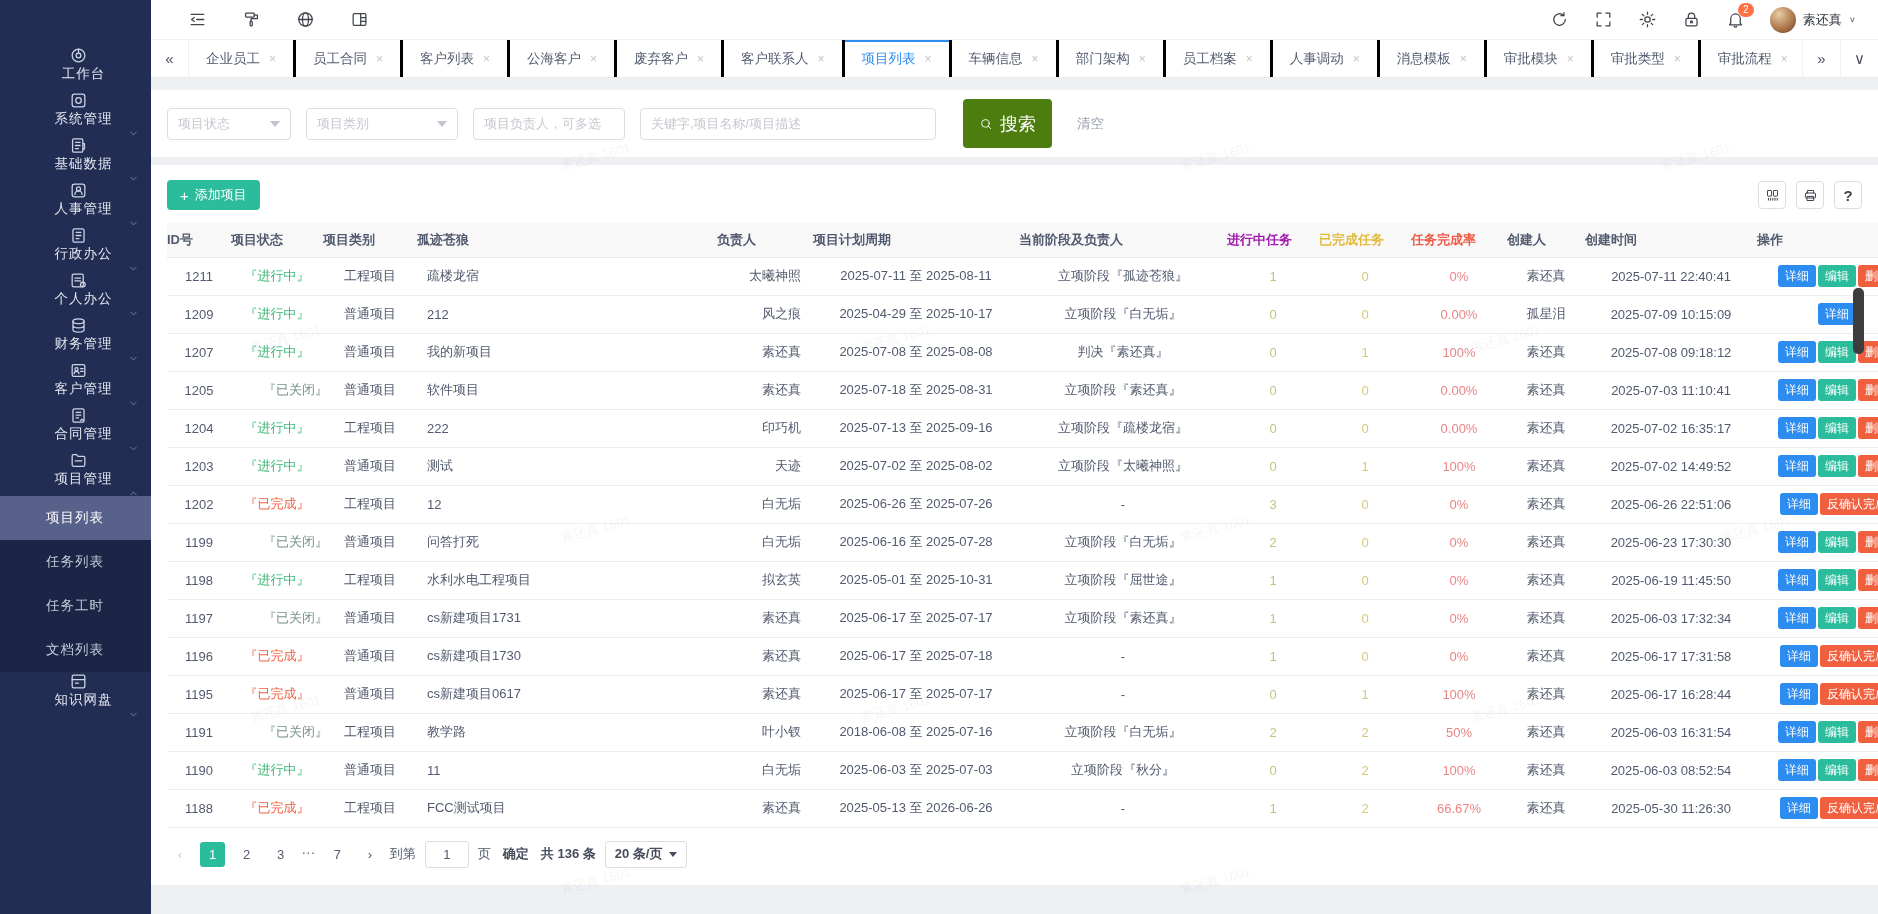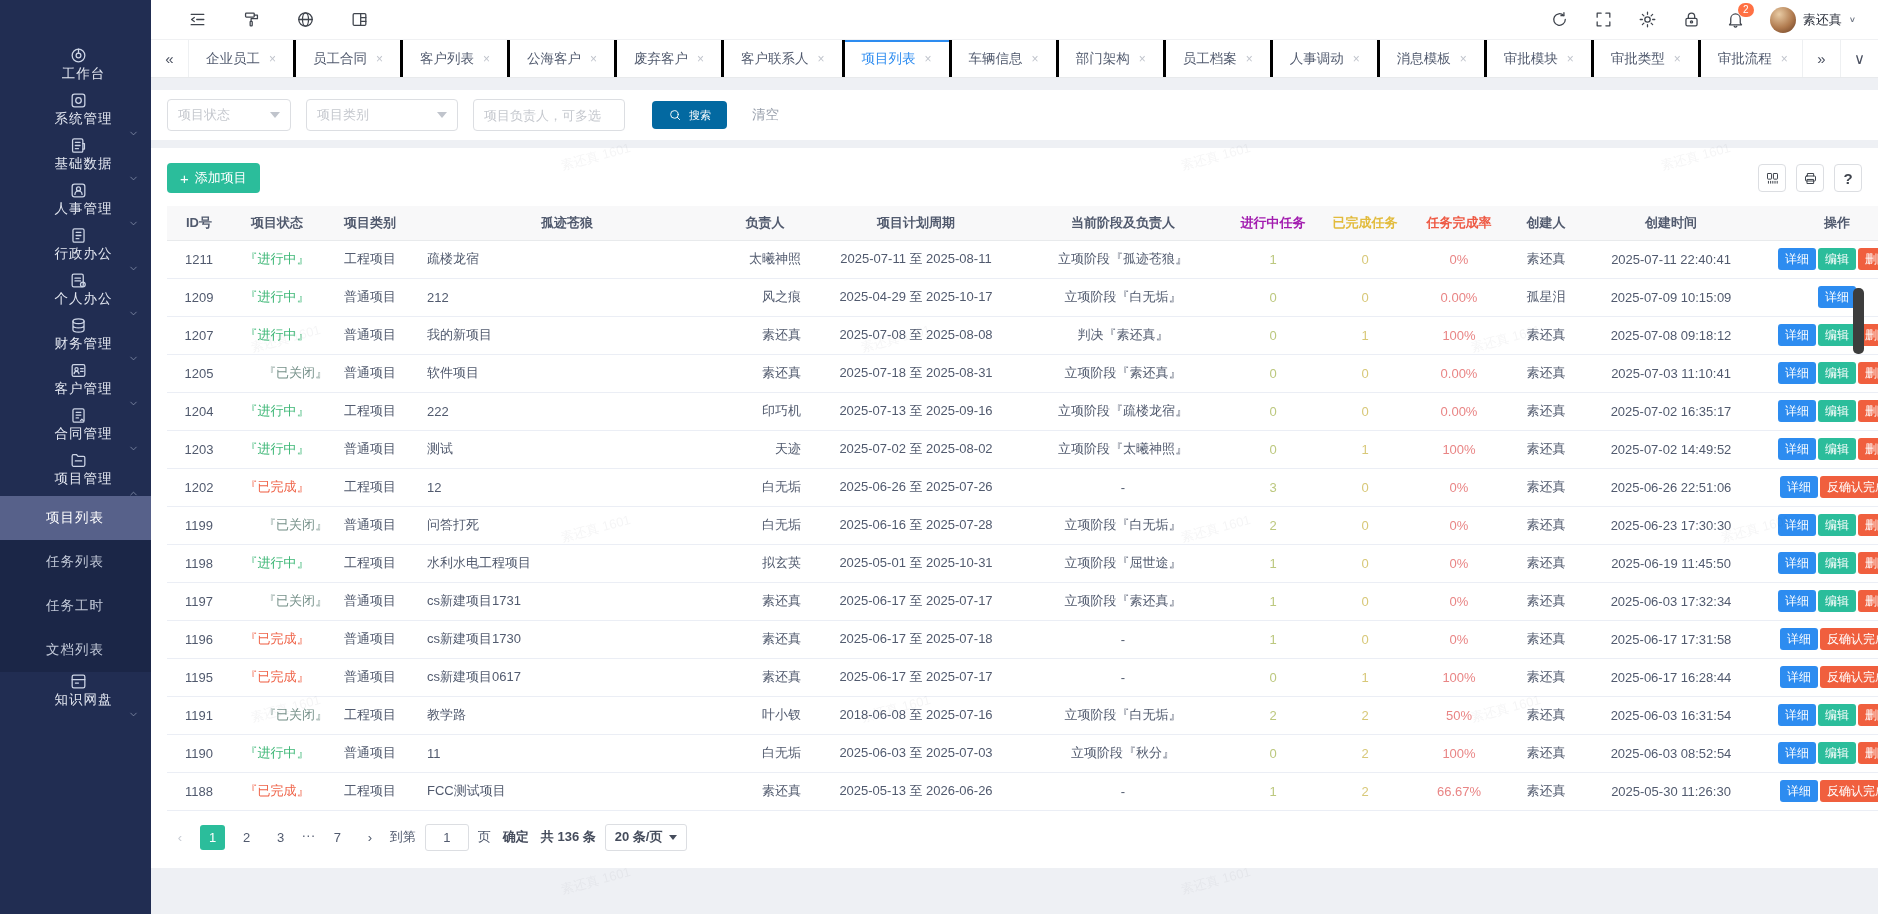--- a/index.html
+++ b/index.html
@@ -53,35 +53,35 @@
 
   .filter-card { background:#fff; padding:9px 16px; display:flex; align-items:center; gap:15px; margin-bottom:8px; flex:0 0 auto; }
   .f-select { height:32px; border:1px solid #dcdee2; border-radius:4px; display:flex; align-items:center; padding:0 10px; color:#c5c8ce; font-size:13px; background:#fff; cursor:pointer; }
   .f-select .caret { margin-left:auto; width:0; height:0; border-left:5px solid transparent; border-right:5px solid transparent; border-top:6px solid #c0c4cc; }
   .f-sel-status { width:124px; }
   .f-sel-category { width:152px; }
   .f-input { height:32px; border:1px solid #dcdee2; border-radius:4px; padding:0 10px; font-size:13px; color:#515a6e; outline:none; font-family:inherit; }
   .f-input::placeholder { color:#c5c8ce; }
   .f-in-owner { width:152px; }
   .f-in-keyword { width:296px; }
-  .btn-search { height:28px; padding:0 16px; background:#0369a1; border:none; border-radius:4px; color:#fff; font-size:11px; display:flex; align-items:center; gap:7px; cursor:pointer; font-family:inherit; margin-left:12px; }
+  .btn-search { height:49px; padding:0 16px; background:#4d7c0f; border:none; border-radius:4px; color:#fff; font-size:18px; display:flex; align-items:center; gap:7px; cursor:pointer; font-family:inherit; margin-left:12px; }
   .btn-search svg { width:14px; height:14px; }
   .link-clear { font-size:13.5px; color:#9aa1ad; cursor:pointer; margin-left:10px; }
 
   .table-card { background:#fff; padding:15px 16px 0; flex:0 0 auto; }
   .toolbar { display:flex; align-items:center; margin-bottom:13px; }
   .btn-add { height:30px; padding:0 13px; background:#2bbd9b; color:#fff; border:none; border-radius:4px; font-size:13px; display:flex; align-items:center; gap:6px; cursor:pointer; font-family:inherit; }
   .btn-add .plus { font-size:15px; line-height:1; }
   .tool-icons { margin-left:auto; display:flex; gap:10px; }
   .tool-btn { width:28px; height:28px; border:1px solid #dcdee2; border-radius:4px; background:#fff; display:flex; align-items:center; justify-content:center; color:#3f444d; cursor:pointer; }
   .tool-btn svg { width:15px; height:15px; }
   .tool-btn .q { font-size:15px; font-weight:bold; color:#3f444d; }
 
   table { width:100%; border-collapse:collapse; table-layout:fixed; }
-  thead th { height:34px; background:#f8f8f9; font-size:13px; font-weight:bold; color:#515a6e; border-bottom:1px solid #e8eaec; text-align:center; white-space:nowrap; overflow:hidden; }
+  thead th { height:34px; background:#f8f8f9; font-size:13px; font-weight:bold; color:#515a6e; border-bottom:1px solid #e8eaec; text-align:left; white-space:nowrap; overflow:hidden; }
   tbody td { height:38px; border-bottom:1px solid #ebeef5; font-size:13px; color:#515a6e; text-align:center; white-space:nowrap; overflow:hidden; }
   td.c-name { text-align:left; padding-left:10px; }
   td.c-owner { text-align:right; padding-right:12px; }
   .st-ongoing { color:#3db776; }
   .st-closed { color:#76918a;margin-left:32px; }
   .st-done { color:#ef6247; }
   .cnt-ongoing { color:#bcc87e; }
   .cnt-done { color:#d8c878; }
   .rate { color:#e98585; }
   .act-btn { height:22px; padding:0 7px; border:none; border-radius:3px; color:#fff; font-size:12px; margin:0 1px; cursor:pointer; font-family:inherit; }
@@ -424,20 +424,21 @@
       <div class="filter-card">
         <div class="f-select f-sel-status">
           <span>项目状态</span>
           <span class="caret"></span>
         </div>
         <div class="f-select f-sel-category">
           <span>项目类别</span>
           <span class="caret"></span>
         </div>
         <input class="f-input f-in-owner" placeholder="项目负责人，可多选" style="">
+        <input class="f-input f-in-keyword" placeholder="关键字,项目名称/项目描述" style="">
         <button class="btn-search">
           <span class="tb-ic">
               <svg viewBox="0 0 24 24" fill="none" stroke="currentColor" stroke-width="1.6" stroke-linecap="round" stroke-linejoin="round">
                 <circle cx="11" cy="11" r="6.5"></circle>
                 <path d="M15.8 15.8 20 20"></path>
               </svg>
             </span>
           <span>搜索</span>
         </button>
         <span class="link-clear">清空</span>

